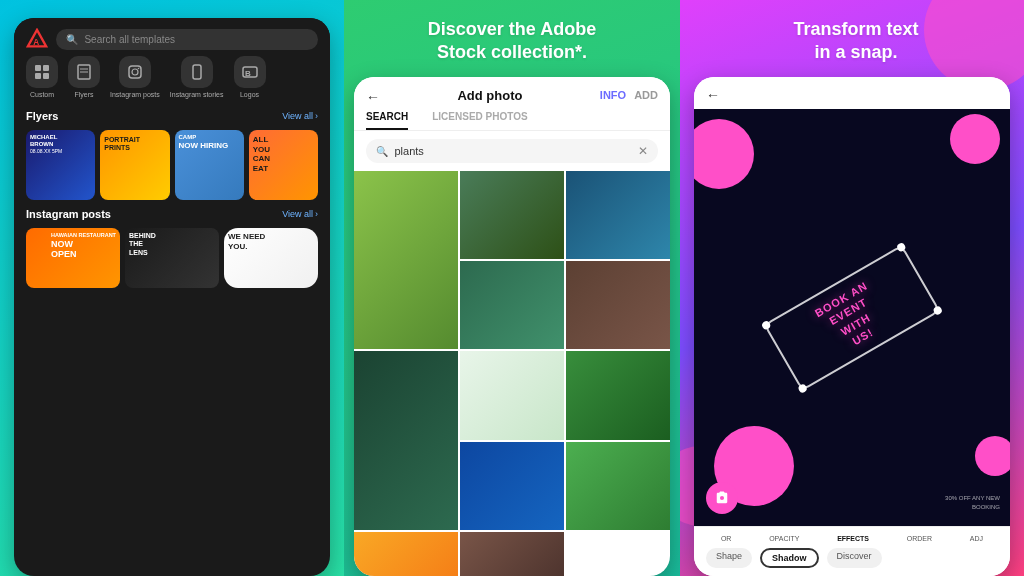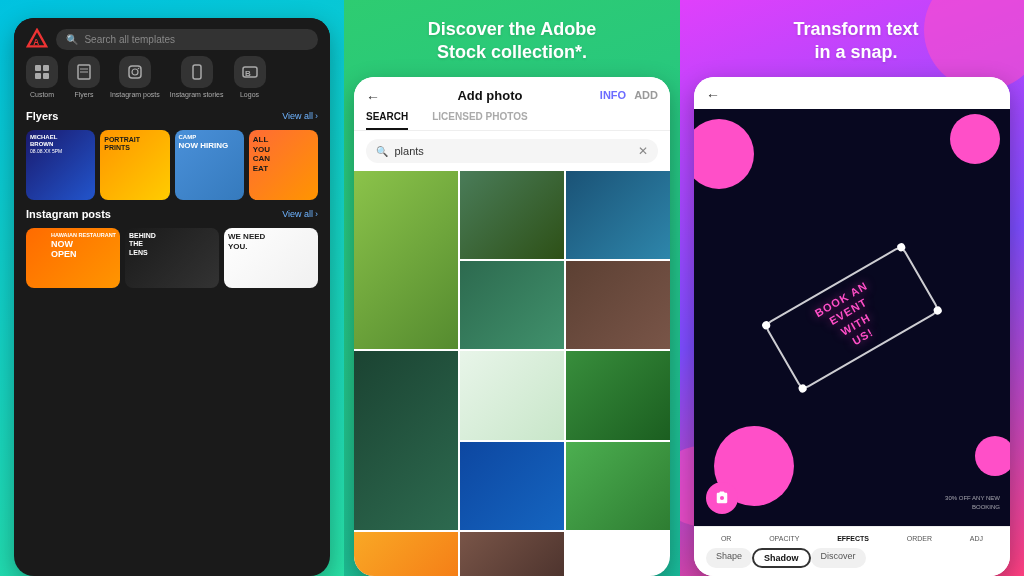--- a/index.html
+++ b/index.html
@@ -204,21 +204,21 @@
 
     .insta-card {
       flex: 1;
       height: 60px;
       border-radius: 8px;
       overflow: hidden;
     }
 
     .insta-1 { background: linear-gradient(135deg, #ff6b00, #ff9500); }
     .insta-2 { background: linear-gradient(135deg, #1a1a1a, #333); }
-    .insta-3 { background: linear-gradient(135deg, #fff, #f0f0f0); }
+    .insta-3 { background: linear-gradient(135deg, #fff, #f0f0f0); border-radius: 14px; }
 
     .insta-text {
       color: #fff;
       font-size: 7px;
       font-weight: 800;
       padding: 4px;
       text-transform: uppercase;
       line-height: 1.2;
     }
 
@@ -470,20 +470,21 @@
     }
 
     .p3-tool-label-active {
       font-size: 7px;
       color: #111;
       font-weight: 700;
     }
 
     .p3-subtabs {
       display: flex;
+      gap: 8px;
       padding: 4px 12px;
     }
 
     .p3-subtab {
       font-size: 9px;
       padding: 3px 10px;
       border-radius: 12px;
       background: #f0f0f0;
       color: #555;
     }

